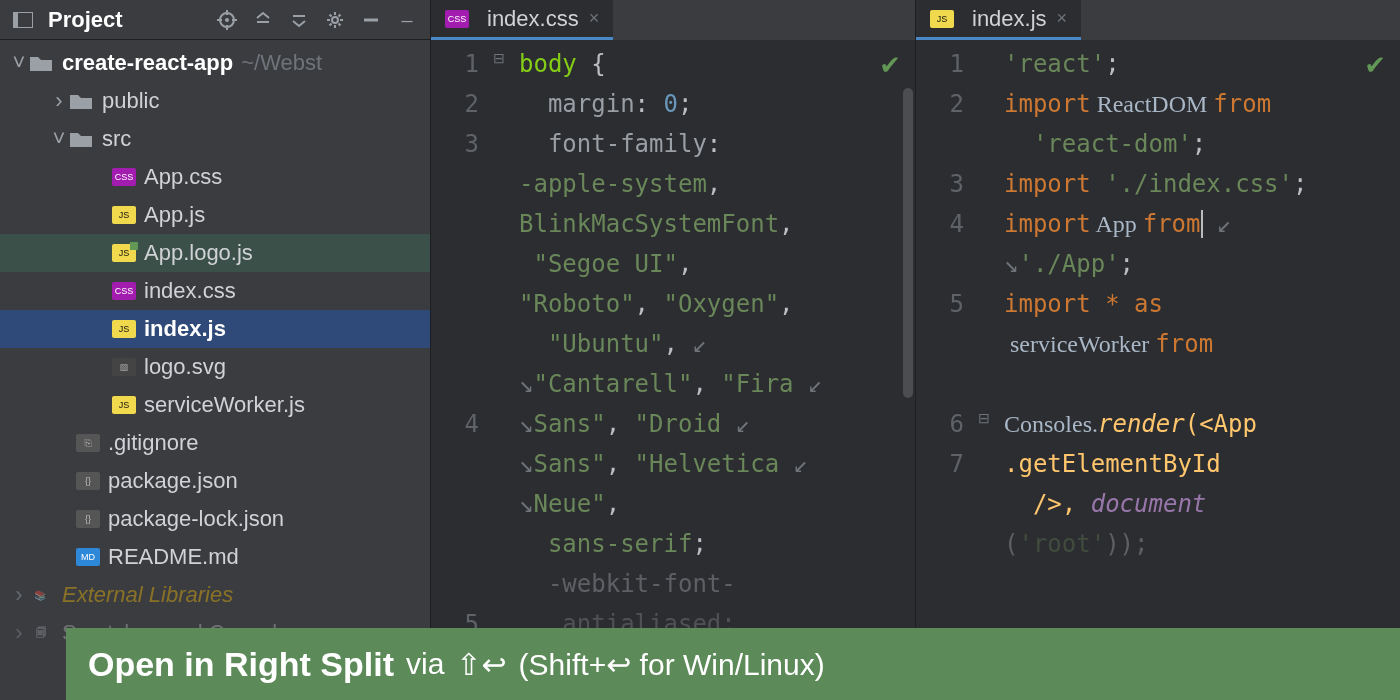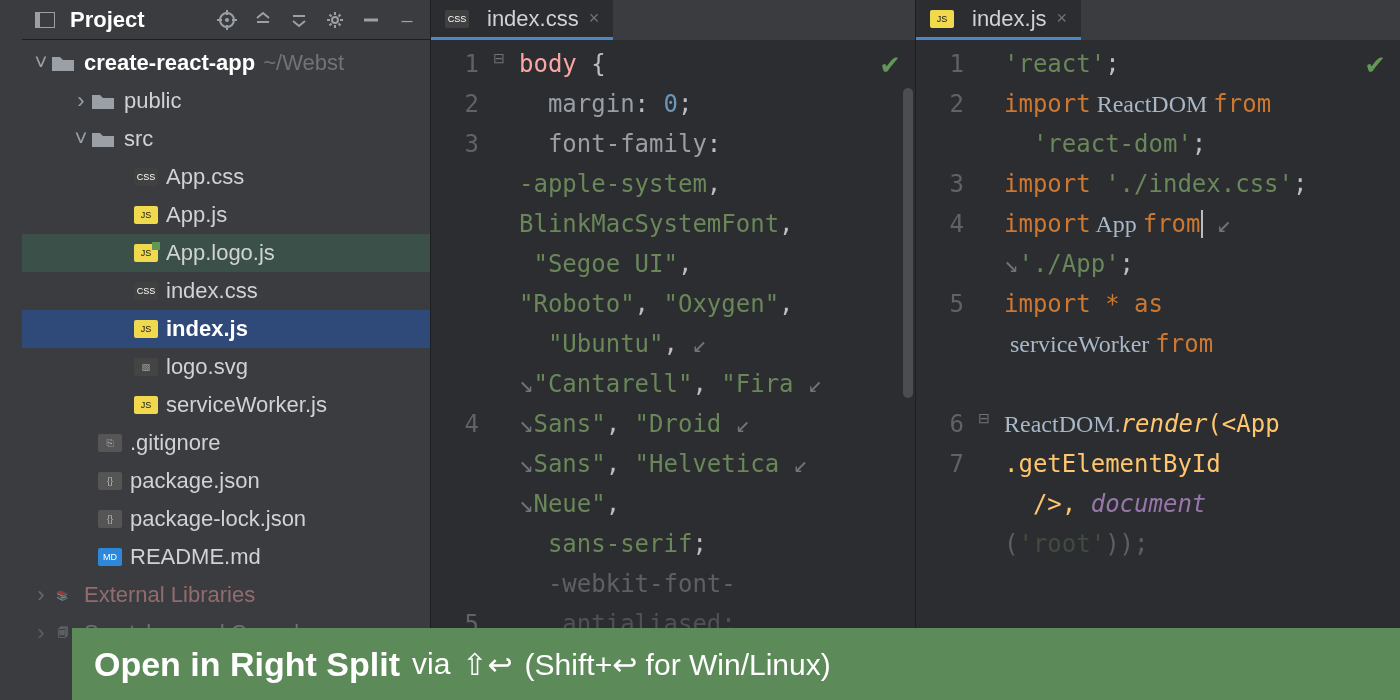--- a/index.html
+++ b/index.html
@@ -2,42 +2,42 @@
 <html><head>
 <meta charset="utf-8">
 <style>
 * { margin: 0; padding: 0; box-sizing: border-box; }
 body {
   width: 1400px; height: 700px; overflow: hidden;
   background: #2b2d30; color: #bcbec4;
   font-family: -apple-system, BlinkMacSystemFont, "Segoe UI", sans-serif;
   font-size: 22px; display: flex; position: relative;
 }
-.sidebar { width: 430px; background: #3a3c40; display: flex; flex-direction: column; padding-left: 22px; }
+.sidebar { width: 430px; background: #3a3c40; display: flex; flex-direction: column; }
 .side-hdr { height: 40px; display: flex; align-items: center; gap: 14px; padding: 0 12px; background: #3a3c40; border-bottom: 1px solid #1e1f22; }
 .side-hdr .ttl { font-weight: 600; color: #fff; flex: 1; }
 .ico { width: 22px; height: 22px; display: inline-flex; align-items: center; justify-content: center; color: #9aa0a6; }
 .tree { flex: 1; overflow: hidden; padding-top: 4px; }
 .node { display: flex; align-items: center; height: 38px; white-space: nowrap; cursor: pointer; }
 .node.sel-dark { background: #3a5049; }
 .node.sel-blue { background: #2f4a78; color: #fff; }
 .node.sel-blue .nm { color: #fff; font-weight: 600; }
 .chev { width: 18px; display: inline-block; text-align: center; color: #9aa0a6; }
 .fico { width: 26px; height: 22px; margin-right: 8px; display: inline-flex; align-items: center; justify-content: center; font-size: 10px; font-weight: bold; }
 .fico.folder { color: #9aa0a6; }
 .badge { display:inline-block; width:24px; height:18px; border-radius:2px; line-height:18px; text-align:center; font-size:9px; margin-right:8px; }
-.badge.css { background:#404040; color:#fff; }
+.badge.css { background:#a21caf; color:#fff; }
 .badge.js { background:#f1d94e; color:#111; }
 .badge.jstest { background:#f1d94e; color:#111; position:relative; }
 .badge.jstest::after { content:""; position:absolute; top:-2px; right:-2px; width:8px; height:8px; background:#629755; }
 .badge.md { background:#2d88d9; color:#fff; }
 .nm { color: #d0d2d6; }
 .nm.b { font-weight: 700; color:#fff; }
 .path { color: #6f737a; margin-left: 8px; }
-.lib { color:#fca5a5; }
+.lib { color:#eab308;font-style:italic; }
 
 .editors { flex: 1; display: flex; }
 .pane { flex: 1; display: flex; flex-direction: column; background: #2b2d30; border-left: 1px solid #1e1f22; position: relative; }
 .tabrow { height: 40px; display: flex; align-items: stretch; background: #3a3c40; }
 .tab { display: flex; align-items: center; padding: 0 14px; gap: 10px; background: #2b2d30; border-bottom: 3px solid transparent; cursor:pointer; }
 .tab.active { border-bottom-color: #4a88c7; }
 .tab .tnm { color: #d0d2d6; }
 .tab .cls { color: #6f737a; font-size: 18px; }
 .code-area { flex: 1; display: flex; overflow: hidden; position: relative; }
 .gutter { width: 62px; text-align: right; padding: 10px 14px 0 0; color: #5f6368; font-family: "Menlo", monospace; font-size: 24px; }
@@ -46,33 +46,33 @@
 .gline.tall2 { height: 80px; }
 .foldbar { width:18px; padding-top:10px; }
 .fold { color:#6f737a; font-size:14px; height:40px; }
 .code { flex: 1; padding: 10px 8px 0 8px; font-family: "Menlo", monospace; font-size: 24px; position: relative; }
 .cl { height: 40px; white-space: pre; }
 .check { position: absolute; top: 50px; right: 14px; color: #629755; font-size: 26px; }
 .scrollthumb { position:absolute; top:48px; right:2px; width:10px; height:310px; background:#4b4d51; border-radius:5px; }
 .wrap-arrow { color:#6f737a; }
 
 .kw { color: #cc7832; }
-.sel { color: #fca5a5; }
+.sel { color: #84cc16; }
 .prop{ color: #9a9fa6; }
 .num { color: #6897BB; }
 .str { color: #6a8759; }
 .id  { color: #a9b7c6; font-family: Liberation Serif, serif; }
 .id-orange { color: #ffc66d; }
 .fn  { color: #ffc66d; font-style: italic; }
 .doc { color: #9876aa; font-style: italic; }
 .star{ color: #cc7832; }
 .cursor { border-right: 2px solid #bbb; }
 
 .banner {
-  position: absolute; left: 72px; right: 0; bottom: 0; height: 72px;
+  position: absolute; left: 66px; right: 0; bottom: 0; height: 72px;
   background: #5c8a58; color: #fff; display: flex; align-items: center;
   padding: 0 22px; font-size: 30px; gap: 12px;
 }
 .banner .h { font-weight: 800; font-size: 34px; }
 .banner .kbd { font-size: 30px; }
 </style>
 </head>
 <body>
 
 <div class="sidebar">
@@ -274,21 +274,21 @@
       <div class="code">
         <div class="cl"><span class="str">'react'</span><span>;</span></div>
         <div class="cl"><span class="kw">import</span><span class="id"> ReactDOM </span><span class="kw">from</span></div>
         <div class="cl">  <span class="str">'react-dom'</span><span>;</span></div>
         <div class="cl"><span class="kw">import</span><span> </span><span class="str">'./index.css'</span><span>;</span></div>
         <div class="cl"><span class="kw">import</span><span class="id"> App </span><span class="kw cursor">from</span> <span class="wrap-arrow">↙</span></div>
         <div class="cl"><span class="wrap-arrow">↘</span><span class="str">'./App'</span><span>;</span></div>
         <div class="cl"><span class="kw">import</span><span> </span><span class="star">*</span><span> </span><span class="kw">as</span></div>
         <div class="cl"><span class="id"> serviceWorker </span><span class="kw">from</span></div>
         <div class="cl"></div>
-        <div class="cl"><span class="id">ReactDOM.</span><span class="fn">render</span><span class="id-orange">(&lt;App</span></div>
+        <div class="cl"><span class="id">Consoles.</span><span class="fn">render</span><span class="id-orange">(&lt;App</span></div>
         <div class="cl"><span class="id-orange">.getElementById</span></div>
         <div class="cl"><span class="id-orange">  /&gt;, </span><span class="doc">document</span></div>
         <div class="cl" style="opacity:.35"><span>(</span><span class="str">'root'</span><span>));</span></div>
       </div>
     </div>
   </div>
 </div>
 
 <div class="banner">
   <span class="h">Open in Right Split</span>

